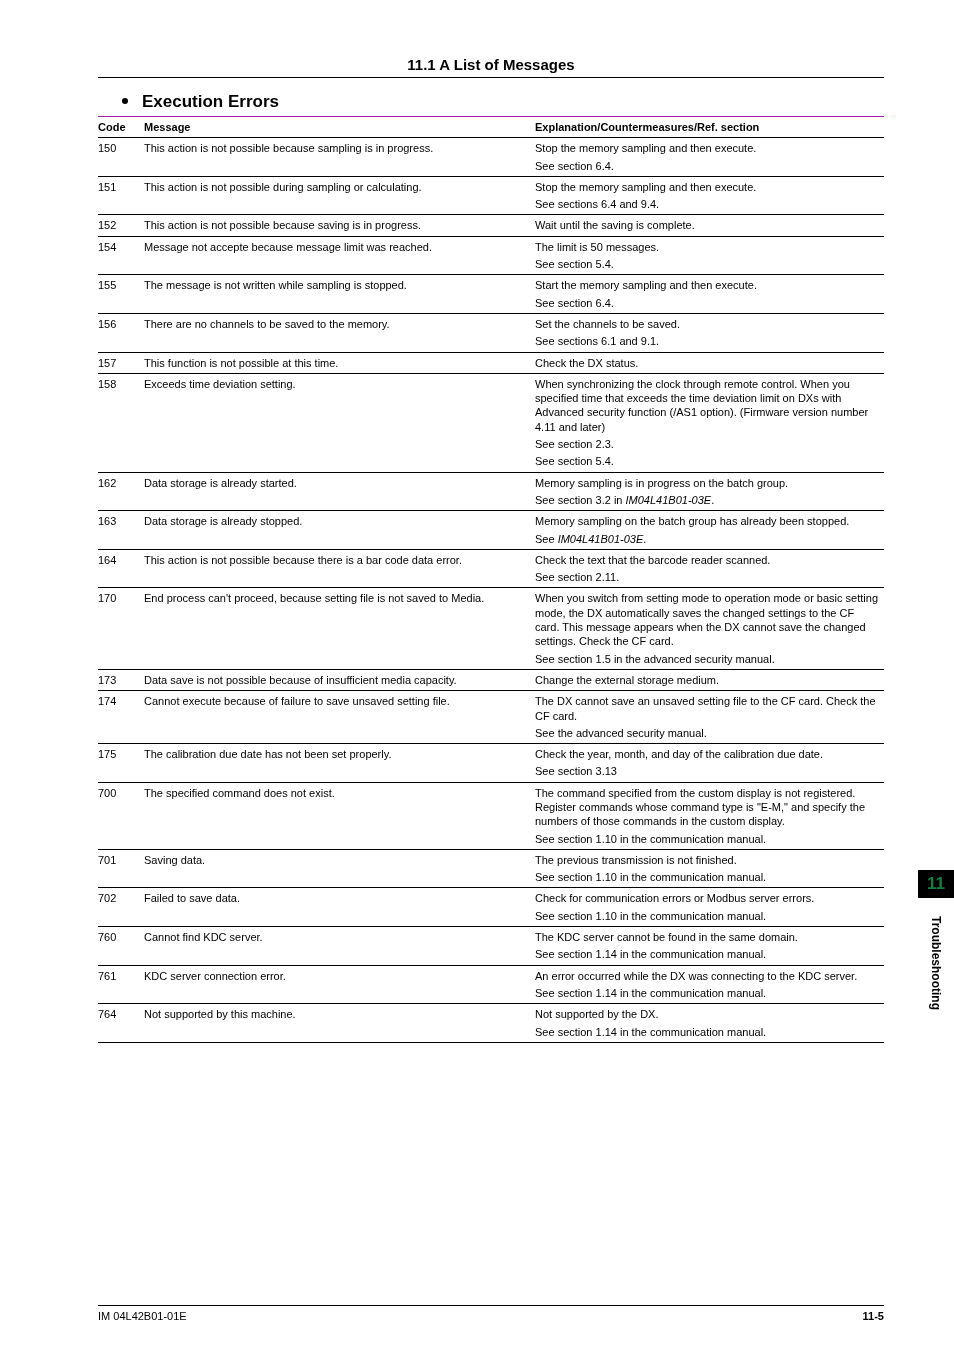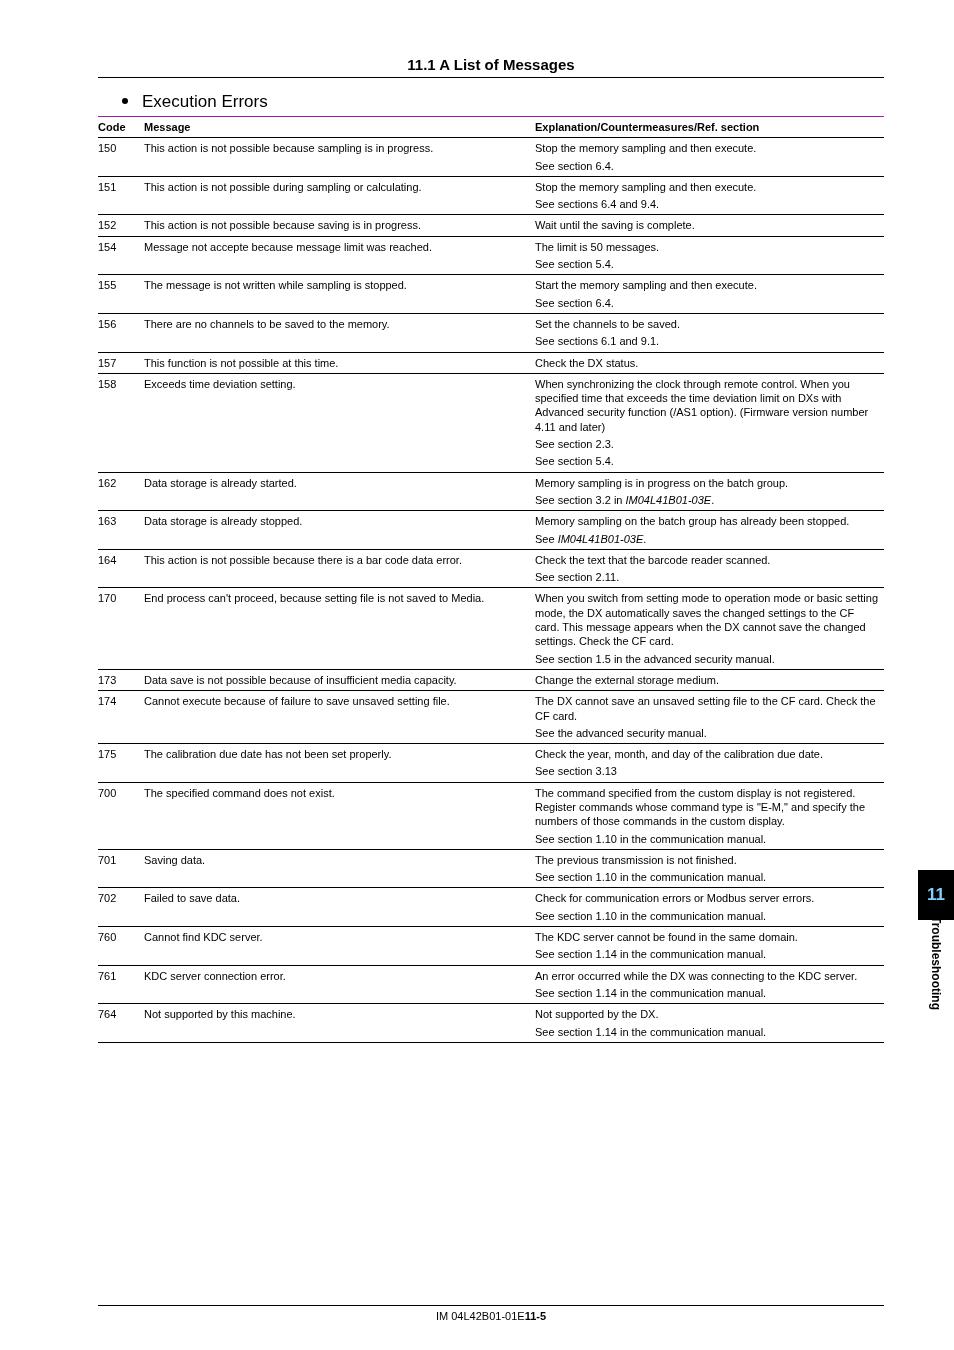--- a/index.html
+++ b/index.html
@@ -25,21 +25,21 @@
     font-weight: bold;
     font-size: 15px;
     margin-bottom: 4px;
   }
   .hr-top {
     border: none;
     border-top: 1px solid #000;
     margin: 2px 0 14px 0;
   }
   .sub-title {
-    font-weight: normal;
+    font-weight: bold;
     font-size: 17px;
     margin: 0 0 4px 24px;
   }
   .bullet {
     display: inline-block;
     width: 6px;
     height: 6px;
     background: #000;
     border-radius: 50%;
     vertical-align: middle;
@@ -71,23 +71,23 @@
   table.msg td.expl { }
   table.msg tr.noborder td { border-top: none; padding-top: 0; }
   table.msg tr.last td { border-bottom: 1px solid #000; }
   em.doc { font-style: italic; }
 
   .side-tab {
     position: absolute;
     right: 0;
     top: 870px;
     width: 36px;
-    height: 50px;
+    height: 28px;
     background: #000;
-    color: #7dd3fc;
+    color: #15803d;
     font-weight: bold;
     font-size: 17px;
     display: flex;
     align-items: center;
     justify-content: center;
   }
   .side-text {
     position: absolute;
     right: 0;
     top: 912px;
@@ -104,21 +104,21 @@
   }
   .footer {
     position: absolute;
     bottom: 28px;
     left: 98px;
     right: 70px;
     border-top: 1px solid #000;
     font-size: 11px;
     padding-top: 4px;
     display: flex;
-    justify-content: center;
+    justify-content: space-between;
     font-weight: bold;
   }
   .footer .left { font-weight: normal; }
 </style>
 </head>
 <body>
 
 <div class="page">
   <div class="section-header">11.1 A List of Messages</div>
   <hr class="hr-top">

